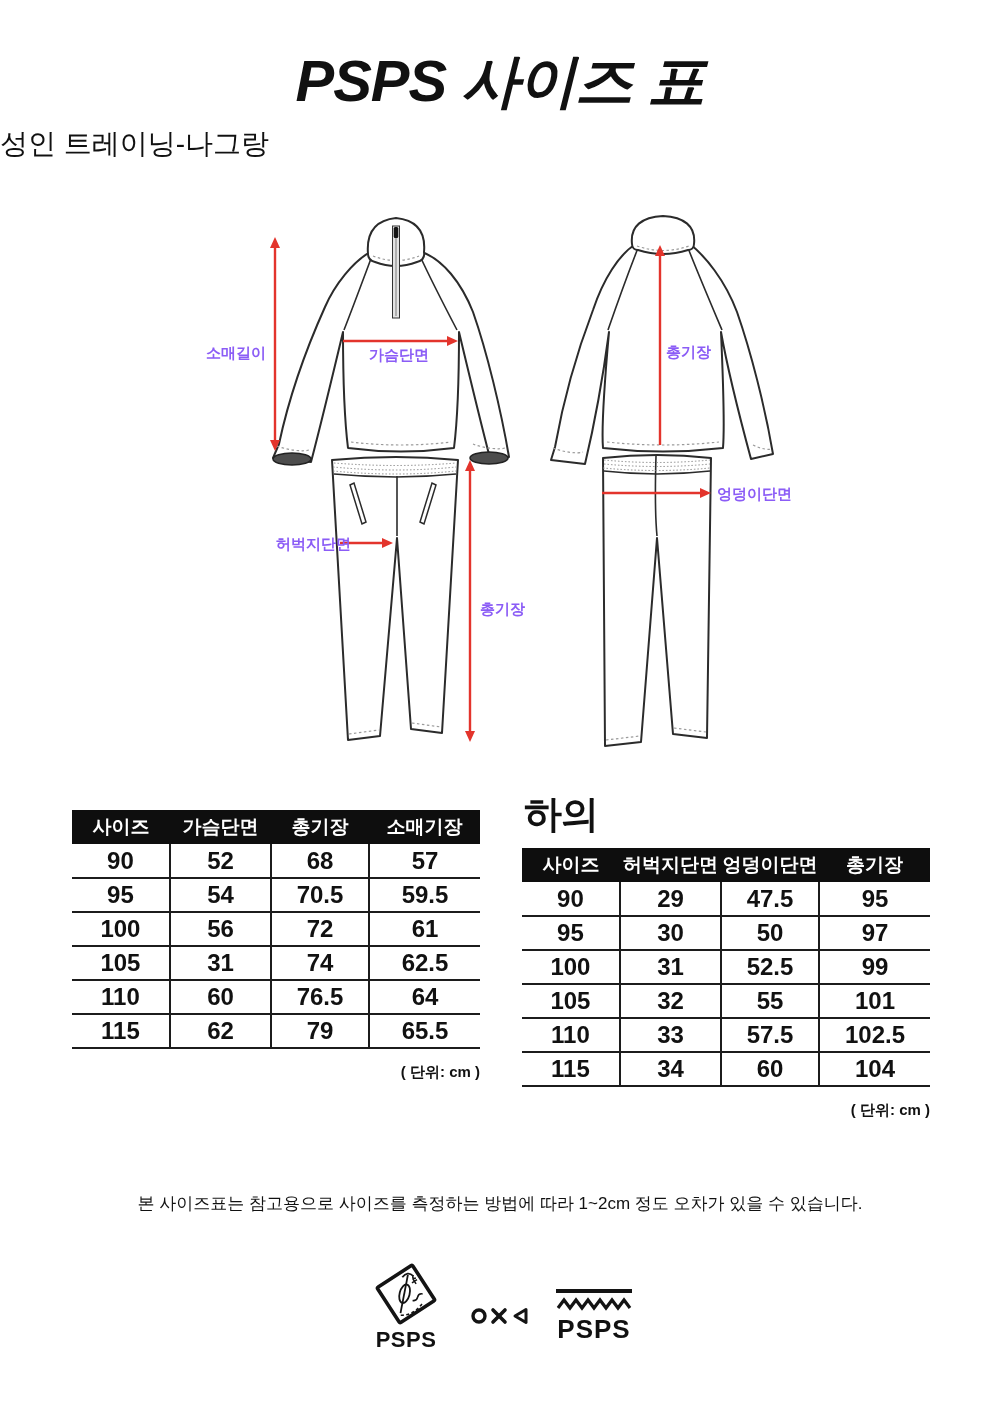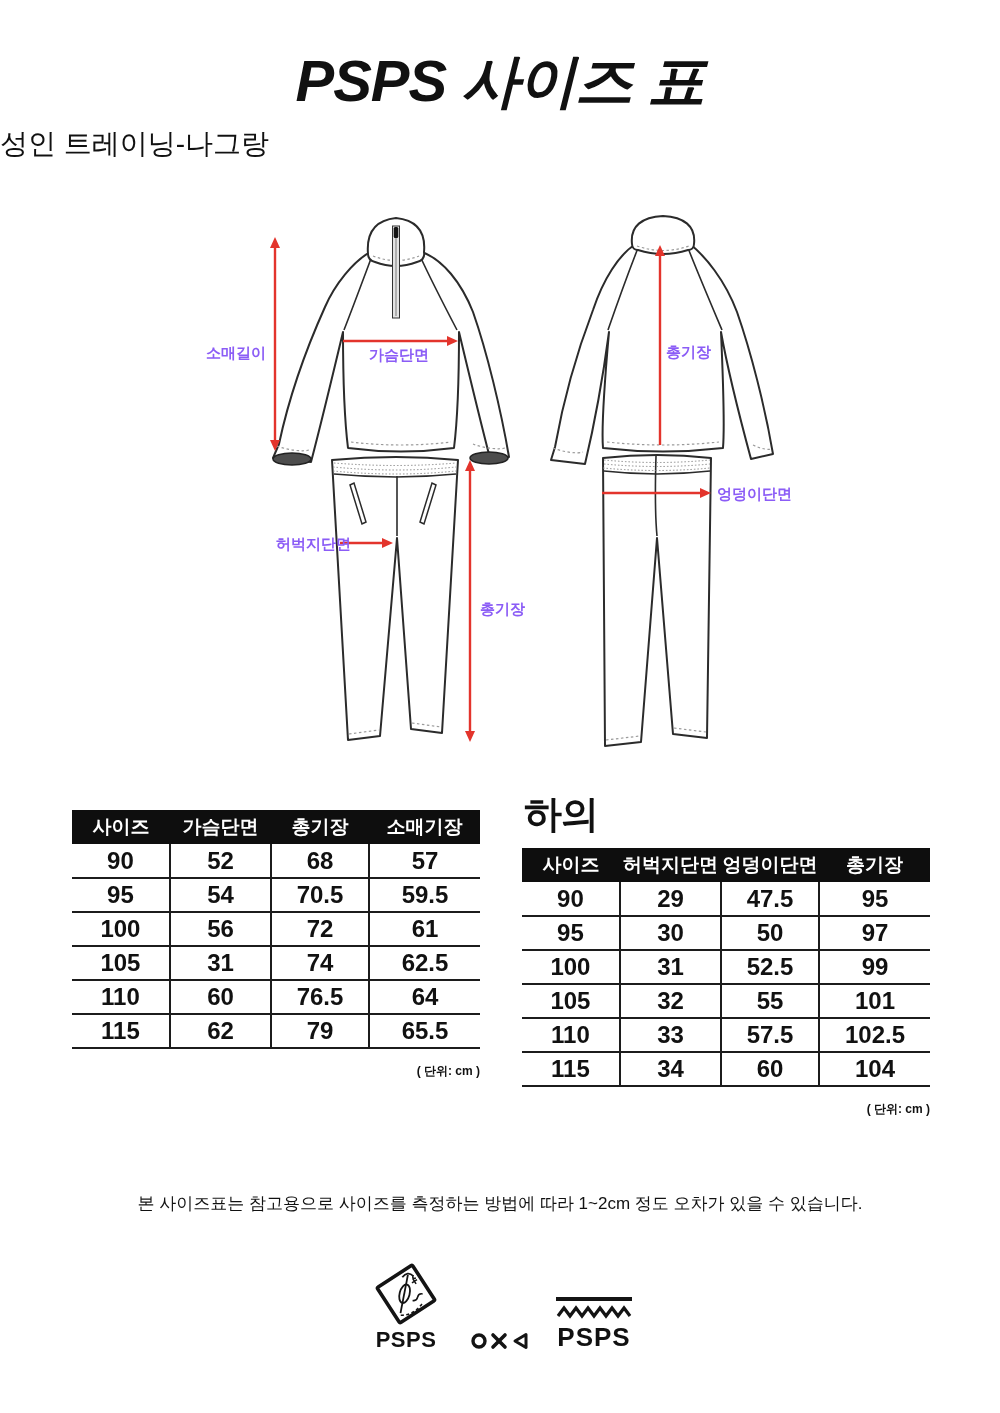--- a/index.html
+++ b/index.html
@@ -47,27 +47,27 @@
   .table-block.bottom-table { left:522px; }
   .table-heading { font-size:38px; font-weight:900; letter-spacing:-1px; line-height:1; margin-left:2px; }
   table.size-table { border-collapse:collapse; width:100%; table-layout:fixed; margin-top:15px; }
   .size-table col.c1 { width:24%; } .size-table col.c2 { width:24.8%; }
   .size-table col.c3 { width:24%; } .size-table col.c4 { width:27.2%; }
   .size-table thead th { background:#0e0e0e; color:#fff; font-size:19px; font-weight:800;
                          height:34px; text-align:center; letter-spacing:0; }
   .size-table tbody td { border-bottom:2px solid #1c1c1c; border-left:2px solid #1c1c1c;
                          height:34px; font-size:24px; font-weight:600; text-align:center;margin-top:48px; }
   .size-table tbody td:first-child { border-left:none; }
-  .unit-note { margin-top:14px; text-align:right; font-size:12px; font-weight:600; }
+  .unit-note { margin-top:14px; text-align:right; font-size:15px; font-weight:600; }
 
   
   .disclaimer { position:absolute; top:1192px; left:0; width:100%; text-align:center;
                 font-size:17px; font-weight:500; }
   .logo-row { position:absolute; top:1263px; left:0; width:100%;
-              display:flex; justify-content:center; align-items:flex-end; gap:26px; }
+              display:flex; justify-content:center; align-items:flex-start; gap:26px; }
   .logo-stamp-block { display:flex; flex-direction:column; align-items:center; }
   .stamp-text { font-size:22px; font-weight:900; letter-spacing:0.5px; margin-top:-2px; }
   .logo-symbols { margin-top:39px; }
   .logo-wordmark-block { display:flex; flex-direction:column; align-items:center; margin-top:25px; }
   .wordmark-text { font-size:26px; font-weight:900; letter-spacing:1px; margin-top:1px; }
 </style>
 </head>
 <body>
 
 <div class="page">

